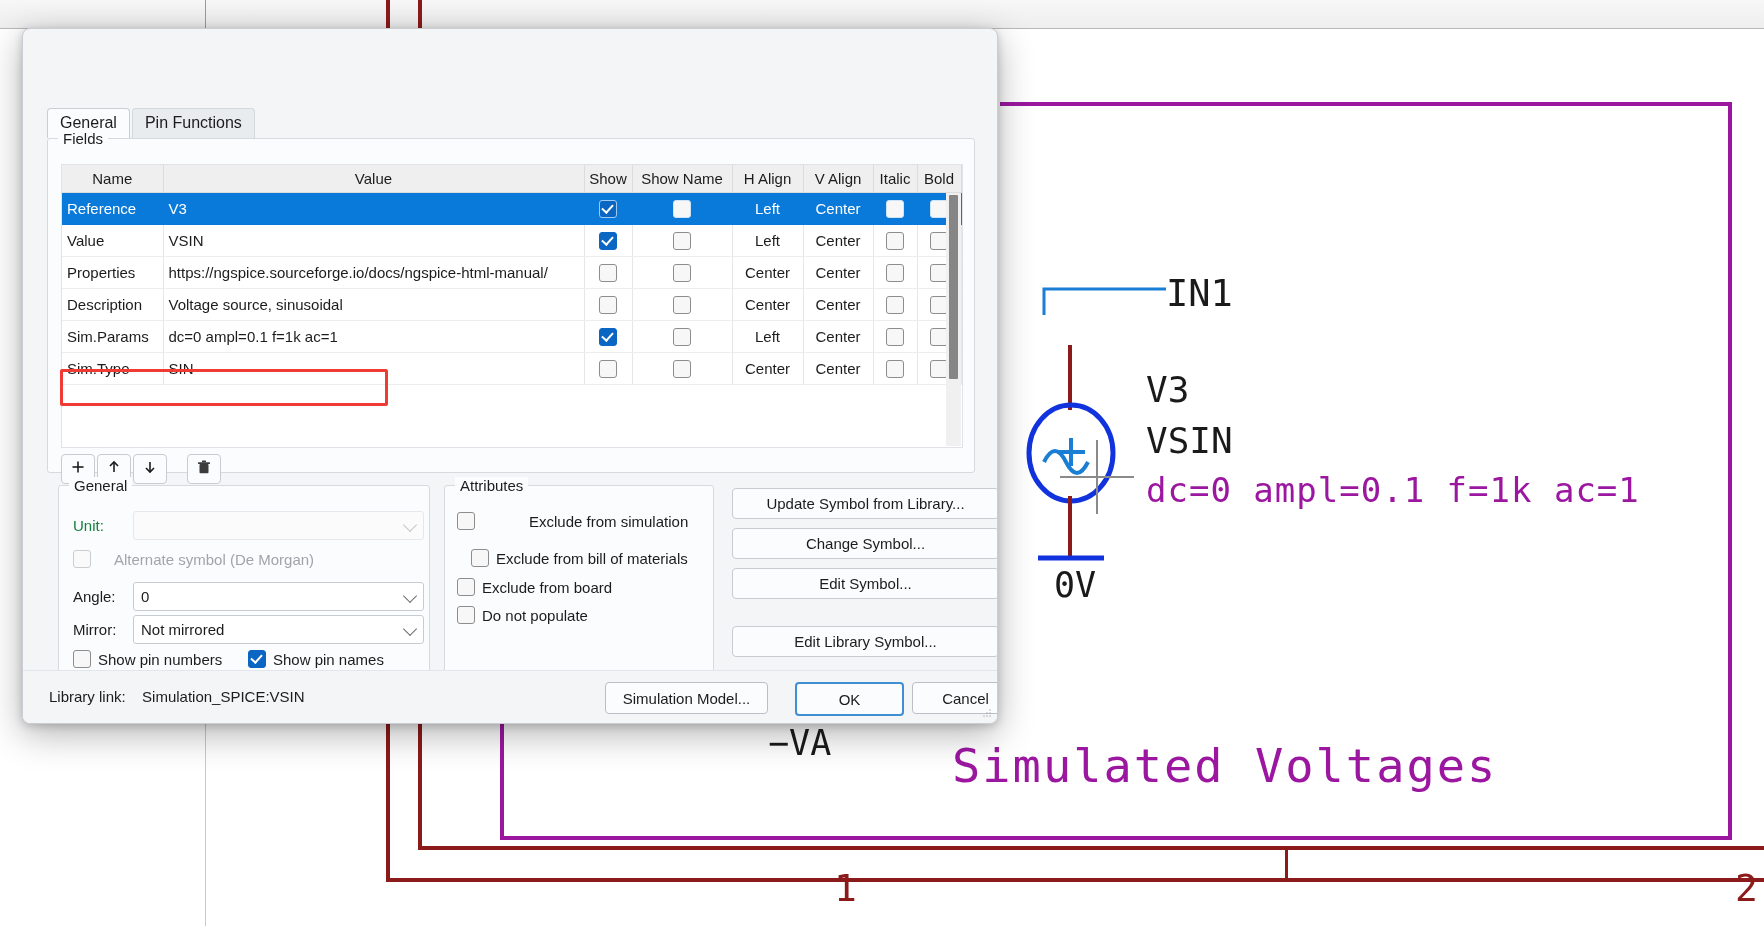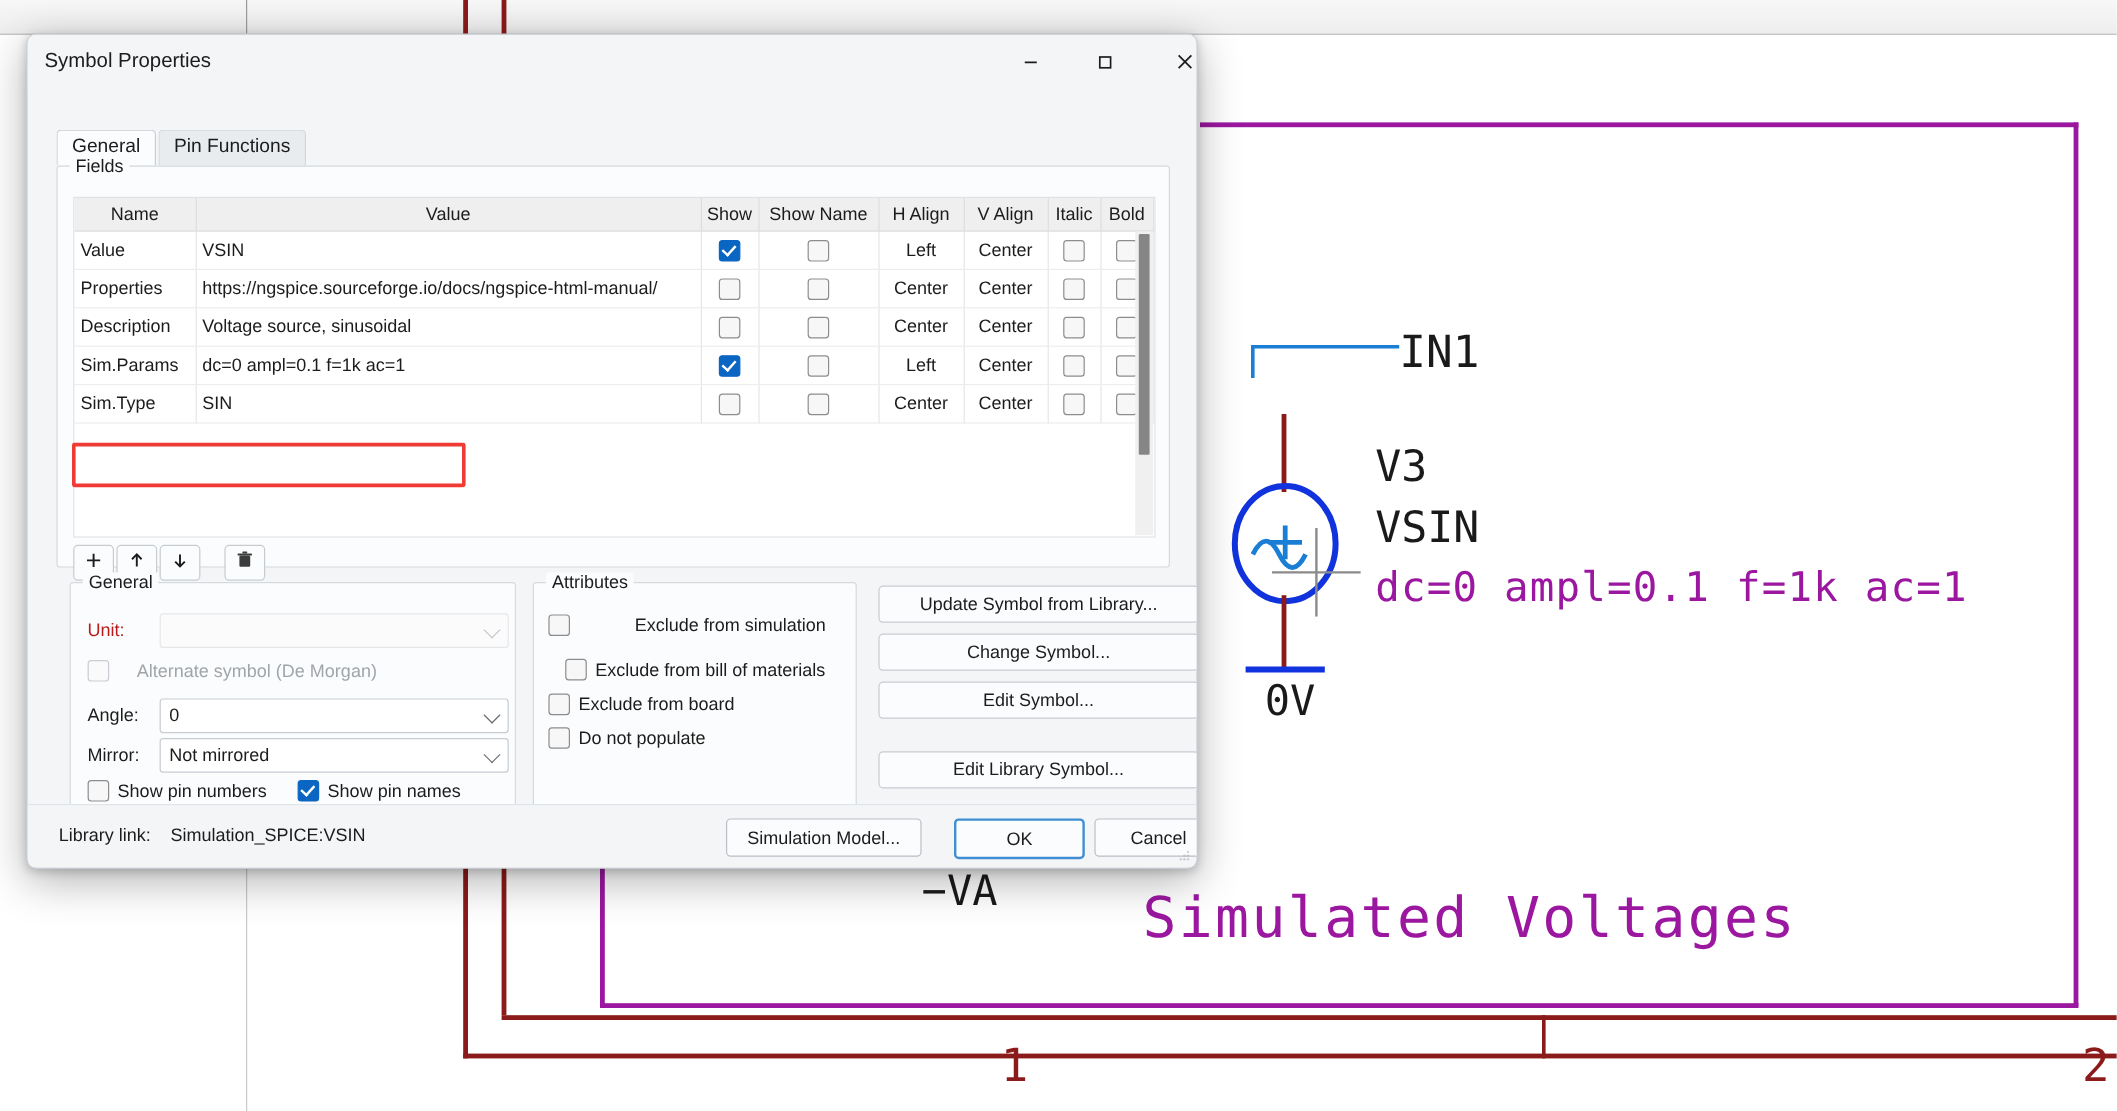--- a/index.html
+++ b/index.html
@@ -89,21 +89,21 @@
   
   .tbtn{
     position:absolute;width:32px;height:28px;background:#fbfcfd;border:1px solid #c7ccd1;
     border-radius:4px;display:flex;align-items:center;justify-content:center;
     font-size:16px;color:#1c1c1c;
   }
 
   
   #generalbox{left:35px;top:456px;width:370px;height:194px;}
   .lbl{position:absolute;font-size:15px;color:#1c1c1c;}
-  .lbl.dim{color:#b91c1c;}
+  .lbl.dim{color:#15803d;}
   .combo{
     position:absolute;height:27px;background:#ffffff;border:1px solid #c7ccd1;border-radius:3px;
     font-size:15px;color:#1c1c1c;display:flex;align-items:center;padding-left:7px;
   }
   .combo.dim{background:#fbfbfb;border-color:#e5e8ea;color:#b9bdc1;}
   .combo .chev{position:absolute;right:8px;top:8px;width:9px;height:9px;border:solid #6a6f74;border-width:0 1.6px 1.6px 0;transform:rotate(45deg);}
   .combo.dim .chev{border-color:#c3c7cb;}
 
   .chkrow{position:absolute;display:flex;align-items:center;font-size:15px;color:#1c1c1c;}
   .chkrow .ckb{margin-right:7px;}
@@ -186,45 +186,20 @@
   <div class="sch-text label-black" style="left:1146px;top:423px;font-size:36px;">VSIN</div>
   <div class="sch-text label-purple" style="left:1146px;top:473px;font-size:34px;letter-spacing:1px;">dc=0 ampl=0.1 f=1k ac=1</div>
   <div class="sch-text label-black" style="left:1054px;top:568px;font-size:35px;">0V</div>
 
   <div class="sch-text label-black" style="left:768px;top:726px;font-size:35px;">−VA</div>
   <div class="sch-text label-purple" style="left:952px;top:742px;font-size:47px;letter-spacing:2px;">Simulated Voltages</div>
 </div>
 
 <div id="dialog">
 
-  <div id="titlebar">
-    <div class="title">Symbol Properties</div>
-    <div class="winbtn" style="left:810px;">
-      <span>
-        <svg width="16" height="16" viewBox="0 0 16 16">
-            <line x1="3" y1="8" x2="13" y2="8" stroke="#1c1c1c" stroke-width="1.4"></line>
-          </svg>
-      </span>
-    </div>
-    <div class="winbtn" style="left:872px;">
-      <span>
-        <svg width="16" height="16" viewBox="0 0 16 16">
-            <rect x="3.5" y="3.5" width="9" height="9" fill="none" stroke="#1c1c1c" stroke-width="1.4"></rect>
-          </svg>
-      </span>
-    </div>
-    <div class="winbtn" style="left:938px;">
-      <span>
-        <svg width="17" height="17" viewBox="0 0 16 16">
-            <line x1="3" y1="3" x2="13" y2="13" stroke="#1c1c1c" stroke-width="1.4"></line>
-            <line x1="13" y1="3" x2="3" y2="13" stroke="#1c1c1c" stroke-width="1.4"></line>
-          </svg>
-      </span>
-    </div>
-  </div>
 
   <div id="tabs">
     <div class="tab sel">General</div>
     <div class="tab unsel">Pin Functions</div>
   </div>
 
   <div class="groupbox" id="fieldsbox">
     <div class="grouptitle" style="left:10px;top:-9px;">Fields</div>
 
     <div id="tablewrap">
@@ -245,20 +220,30 @@
             <th>Value</th>
             <th>Show</th>
             <th>Show Name</th>
             <th>H Align</th>
             <th>V Align</th>
             <th>Italic</th>
             <th>Bold</th>
           </tr>
         </thead>
         <tbody id="fields-tbody">
+            <tr class="sel">
+              <td>Reference</td>
+              <td>V3</td>
+              <td class="c"><span class="ckb on"></span></td>
+              <td class="c"><span class="ckb"></span></td>
+              <td class="c">Left</td>
+              <td class="c">Center</td>
+              <td class="c"><span class="ckb"></span></td>
+              <td class="c"><span class="ckb"></span></td>
+            </tr>
             <tr>
               <td>Value</td>
               <td>VSIN</td>
               <td class="c"><span class="ckb on"></span></td>
               <td class="c"><span class="ckb"></span></td>
               <td class="c">Left</td>
               <td class="c">Center</td>
               <td class="c"><span class="ckb"></span></td>
               <td class="c"><span class="ckb"></span></td>
             </tr>

